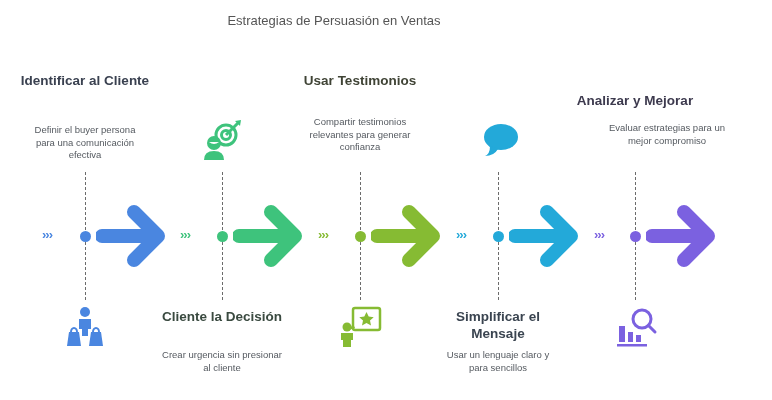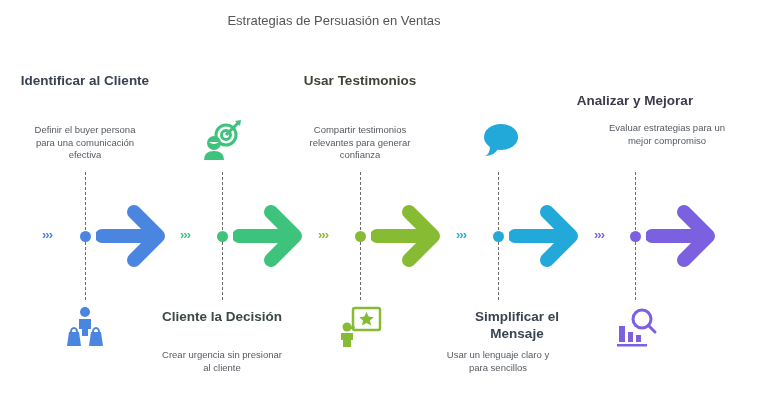--- a/index.html
+++ b/index.html
@@ -53,21 +53,21 @@
   <div class="dot" style="left:217px;top:231px;background:#3ec37c;"></div>
   <svg class="arrow" style="left:233px;top:203px;" width="72" height="66" viewBox="0 0 72 66">
     <path d="M6 33 H62 M38 9 L62 33 L38 57" fill="none" stroke="#3ec37c" stroke-width="14" stroke-linecap="round" stroke-linejoin="round"></path>
   </svg>
   <div class="heading" style="left:157px;top:308px;color:#3a4a40;">Cliente la Decisión</div>
   <div class="desc" style="left:162px;top:349px;">Crear urgencia sin presionar al cliente</div>
 </div>
 
 <div class="step">
   <div class="heading" style="left:295px;top:72px;color:#3f4335;">Usar Testimonios</div>
-  <div class="desc" style="left:300px;top:124px;">Compartir testimonios relevantes para generar confianza</div>
+  <div class="desc" style="left:300px;top:116px;">Compartir testimonios relevantes para generar confianza</div>
   <div class="vline" style="left:360px;top:172px;height:128px;"></div>
   <div class="chev" style="left:318px;top:227px;color:#86bb33;">›››</div>
   <div class="dot" style="left:355px;top:231px;background:#86bb33;"></div>
   <svg class="arrow" style="left:371px;top:203px;" width="72" height="66" viewBox="0 0 72 66">
     <path d="M6 33 H62 M38 9 L62 33 L38 57" fill="none" stroke="#86bb33" stroke-width="14" stroke-linecap="round" stroke-linejoin="round"></path>
   </svg>
   <svg class="icon" style="left:339px;top:306px;" width="44" height="42" viewBox="0 0 44 42">
     <rect x="14" y="2" width="27" height="22" rx="2" fill="none" stroke="#86bb33" stroke-width="2.5"></rect>
     <path d="M14 18 l-4 6 l6 -2" fill="#86bb33"></path>
     <path d="M27.5 6 l2.2 4.6 5 .6 -3.7 3.4 1 5 -4.5 -2.5 -4.5 2.5 1 -5 -3.7 -3.4 5 -.6 z" fill="#86bb33"></path>
@@ -80,21 +80,21 @@
   <svg class="icon" style="left:480px;top:122px;" width="40" height="36" viewBox="0 0 40 36">
     <ellipse cx="21" cy="15" rx="17" ry="13" fill="#23a9d9"></ellipse>
     <path d="M10 24 q0 8 -5 10 q9 0 13 -7 z" fill="#23a9d9"></path>
   </svg>
   <div class="vline" style="left:498px;top:172px;height:128px;"></div>
   <div class="chev" style="left:456px;top:227px;color:#23a9d9;">›››</div>
   <div class="dot" style="left:493px;top:231px;background:#23a9d9;"></div>
   <svg class="arrow" style="left:509px;top:203px;" width="72" height="66" viewBox="0 0 72 66">
     <path d="M6 33 H62 M38 9 L62 33 L38 57" fill="none" stroke="#23a9d9" stroke-width="14" stroke-linecap="round" stroke-linejoin="round"></path>
   </svg>
-  <div class="heading" style="left:452px;top:308px;color:#3a4450;">Simplificar el Mensaje</div>
+  <div class="heading" style="left:433px;top:308px;color:#3a4450;">Simplificar el Mensaje</div>
   <div class="desc" style="left:438px;top:349px;">Usar un lenguaje claro y para sencillos</div>
 </div>
 
 <div class="step">
   <div class="heading" style="left:570px;top:80px;color:#3d3a4e;margin-top:12px;">Analizar y Mejorar</div>
   <div class="desc" style="left:607px;top:122px;">Evaluar estrategias para un mejor compromiso</div>
   <div class="vline" style="left:635px;top:172px;height:128px;"></div>
   <div class="chev" style="left:594px;top:227px;color:#7b61e0;">›››</div>
   <div class="dot" style="left:630px;top:231px;background:#7b61e0;"></div>
   <svg class="arrow" style="left:646px;top:203px;" width="72" height="66" viewBox="0 0 72 66">

